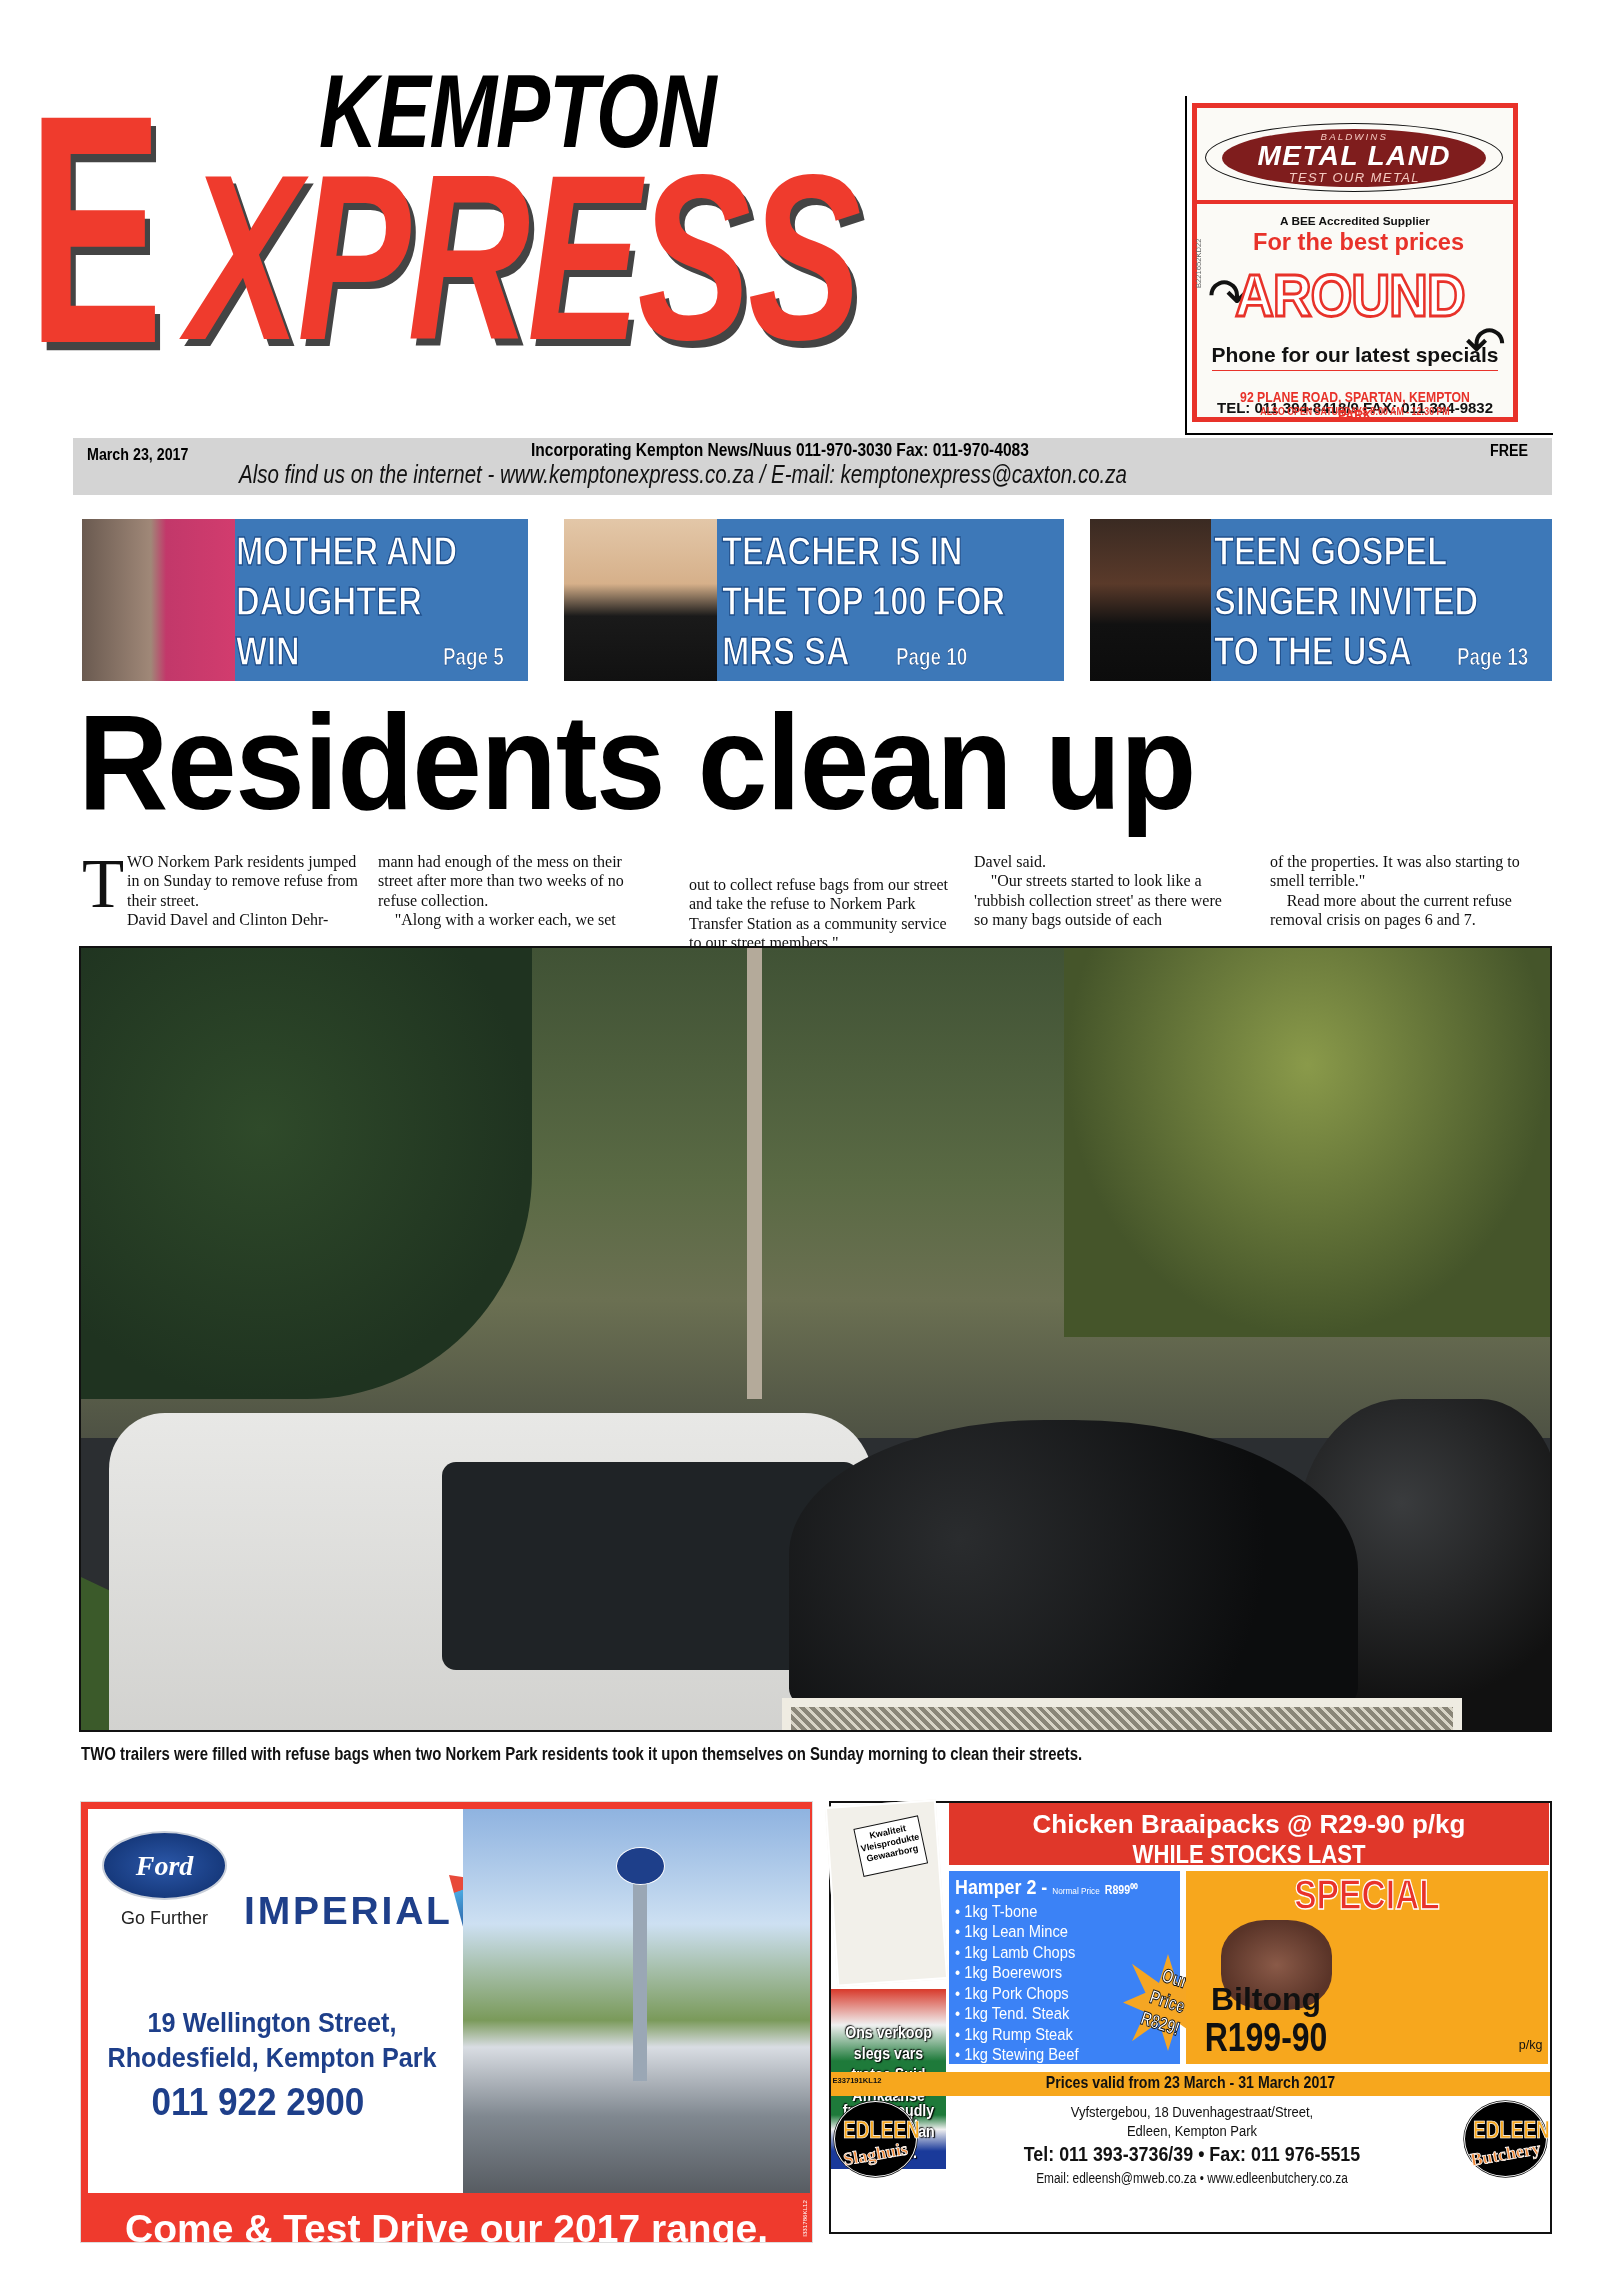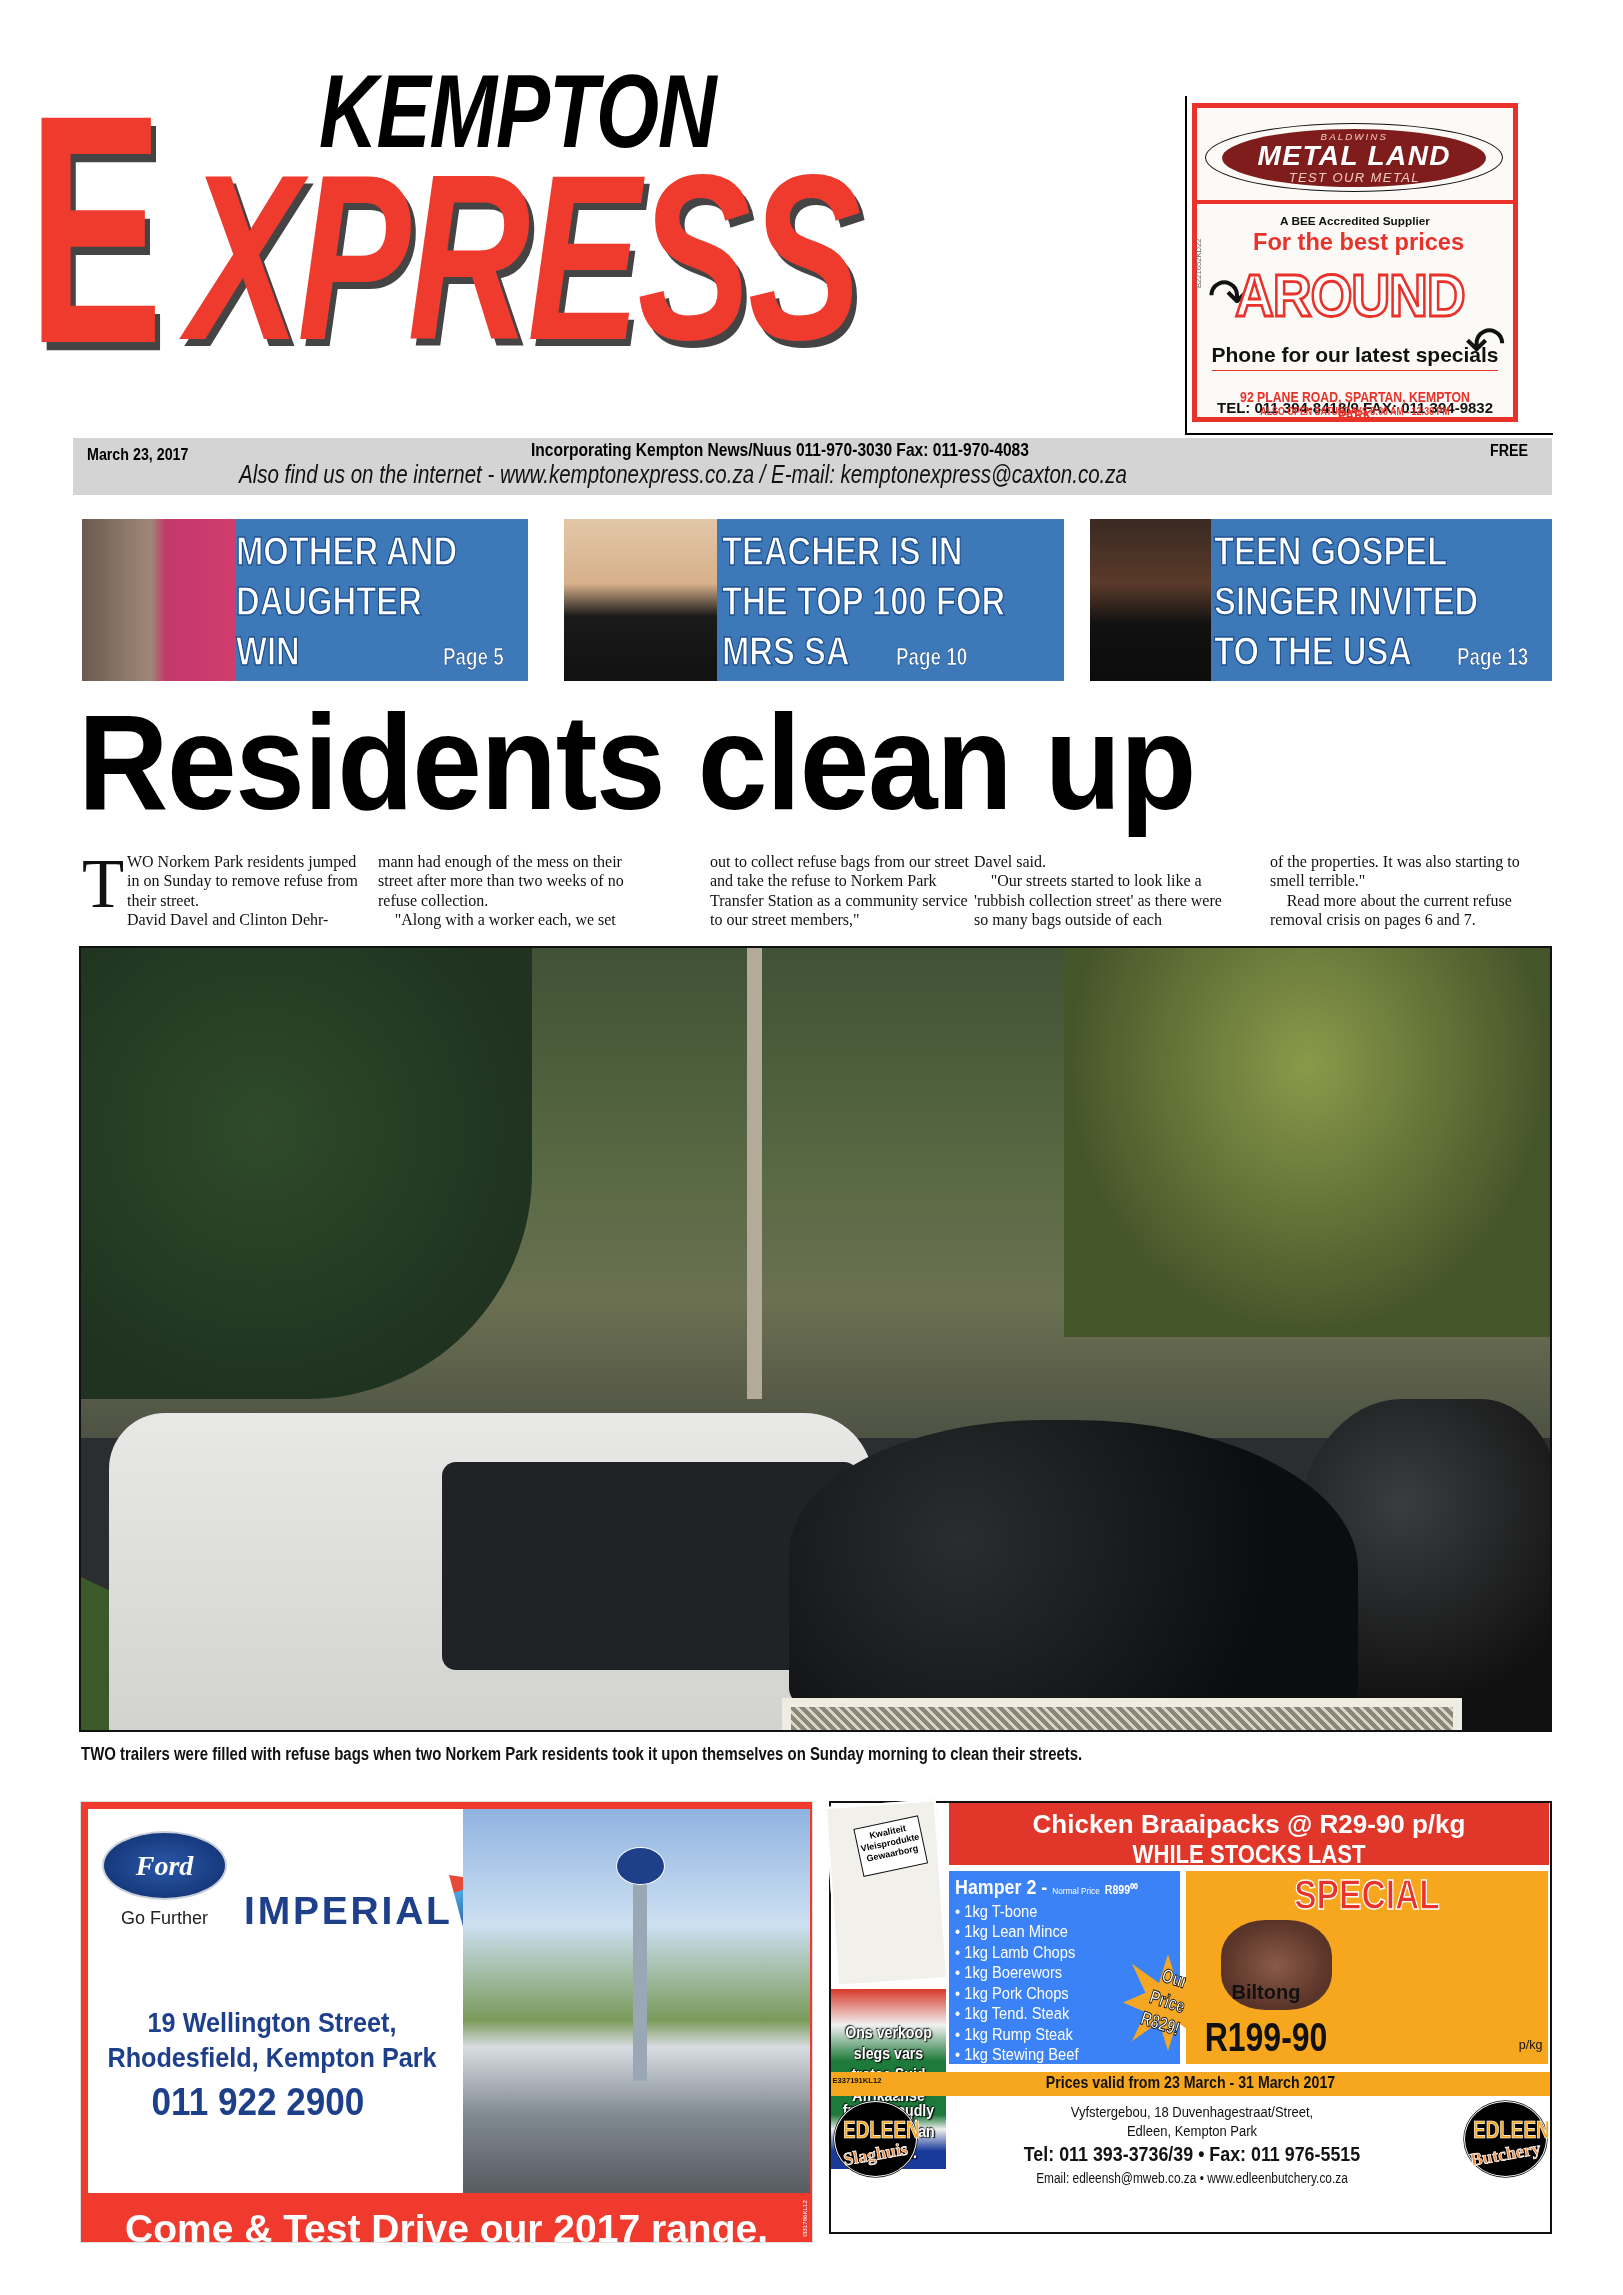--- a/index.html
+++ b/index.html
@@ -94,21 +94,21 @@
   .ed-hamper { position: absolute; left: 118px; top: 68px; width: 231px; height: 193px; background: #3b82f6; padding-left: 28px; }
   .ed-hamper-title { position: absolute; left: 5.6px; top: 4.2px; font-size: 21px; font-weight: 700; color: #fff; transform: scaleX(0.85); transform-origin: left; white-space: nowrap; }
   .ed-hamper-title small { font-size: 9.7px; font-weight: 400; }
   .ed-hamper-title b { font-size: 12.5px; }
   .ed-items { position: absolute; left: 5.6px; top: 30.5px; font-size: 16.7px; color: #fff; line-height: 20.5px; transform: scaleX(0.88); transform-origin: left; white-space: nowrap; }
   .ed-star { position: absolute; left: 180px; top: 174px; width: 90px; height: 97px; background: #f5a623; clip-path: polygon(50% 0, 60% 30%, 90% 10%, 75% 40%, 100% 50%, 75% 60%, 90% 90%, 60% 70%, 50% 100%, 40% 70%, 10% 90%, 25% 60%, 0 50%, 25% 40%, 10% 10%, 40% 30%); }
   .ed-star-txt { position: absolute; left: 187px; top: 187px; font-size: 19.4px; font-weight: 900; color: #fff; -webkit-text-stroke: 1px #111; text-align: center; line-height: 23.6px; transform: rotate(18deg) scaleX(0.75); width: 83px; }
   .ed-special { position: absolute; left: 355px; top: 68px; width: 362px; height: 193px; background: #f7a71d; }
   .ed-spec-txt { position: absolute; left: 0; top: 0; width: 100%; text-align: center; font-size: 42px; font-weight: 900; color: #e8322a; -webkit-text-stroke: 1.4px #fff; transform: scaleX(0.8); }
   .ed-biltong-img { position: absolute; left: 35px; top: 49px; width: 111px; height: 90px; background: radial-gradient(ellipse, #8a5a48, #5a3428 70%); border-radius: 40%; }
-  .ed-biltong { position: absolute; left: 0; width: 160px; text-align: center; font-size: 20px; font-weight: 700; color: #111; top: 110px; }
+  .ed-biltong { position: absolute; left: 0; width: 160px; text-align: center; font-size: 32px; font-weight: 700; color: #111; top: 110px; }
   .ed-price { position: absolute; left: 0; width: 160px; text-align: center; font-size: 40px; font-weight: 900; color: #111; top: 144px; transform: scaleX(0.8); }
   .ed-pkg { position: absolute; right: 5.6px; top: 167px; font-size: 12.5px; color: #111; }
   .ed-valid-bar { position: absolute; left: 0; top: 269px; width: 100%; height: 24px; background: #f7a71d; }
   .ed-valid { position: absolute; left: 0; top: 1.4px; width: 100%; text-align: center; font-size: 16.7px; font-weight: 700; color: #111; transform: scaleX(0.85); }
   .ed-code { position: absolute; left: 1.4px; top: 4.2px; font-size: 7.6px; font-weight: 700; color: #111; }
   .ed-logo { position: absolute; top: 298px; width: 83px; height: 76px; border-radius: 50%; background: #000000; border: 1.4px solid #fff; box-shadow: 0 0 0 0.7px #111; }
   .ed-logo .n { position: absolute; top: 15.3px; width: 100%; text-align: center; font-size: 23.6px; font-weight: 900; color: #f7a71d; -webkit-text-stroke: 0.7px #fff; transform: scaleX(0.8); }
   .ed-logo .s { position: absolute; top: 42px; width: 100%; text-align: center; font-size: 18px; font-family: "Liberation Serif", serif; font-weight: 700; color: #f08a3a; -webkit-text-stroke: 0.7px #fff; transform: rotate(-10deg); }
   .ed-addr { position: absolute; left: 104px; width: 514px; text-align: center; color: #111; transform: scaleX(0.85); }
 </style>
@@ -174,21 +174,21 @@
 <div class="abs headline">Residents clean up</div>
 
 <div class="abs col" style="left:82px;width:278px;">
   <span class="dropcap">T</span><span>WO Norkem Park residents jumped in on Sunday to remove refuse from their street.</span>
   <div>David Davel and Clinton Dehr-</div>
 </div>
 <div class="abs col" style="left:378px;">
   <div>mann had enough of the mess on their street after more than two weeks of no refuse collection.</div>
   <div class="indent">"Along with a worker each, we set</div>
 </div>
-<div class="abs col" style="left:710px;">
+<div class="abs col" style="left:689px;margin-top:23px;">
   <div>out to collect refuse bags from our street and take the refuse to Norkem Park Transfer Station as a community service to our street members,"</div>
 </div>
 <div class="abs col" style="left:974px;">
   <div>Davel said.</div>
   <div class="indent">"Our streets started to look like a 'rubbish collection street' as there were so many bags outside of each</div>
 </div>
 <div class="abs col" style="left:1270px;width:278px;">
   <div>of the properties. It was also starting to smell terrible."</div>
   <div class="indent">Read more about the current refuse removal crisis on pages 6 and 7.</div>
 </div>

